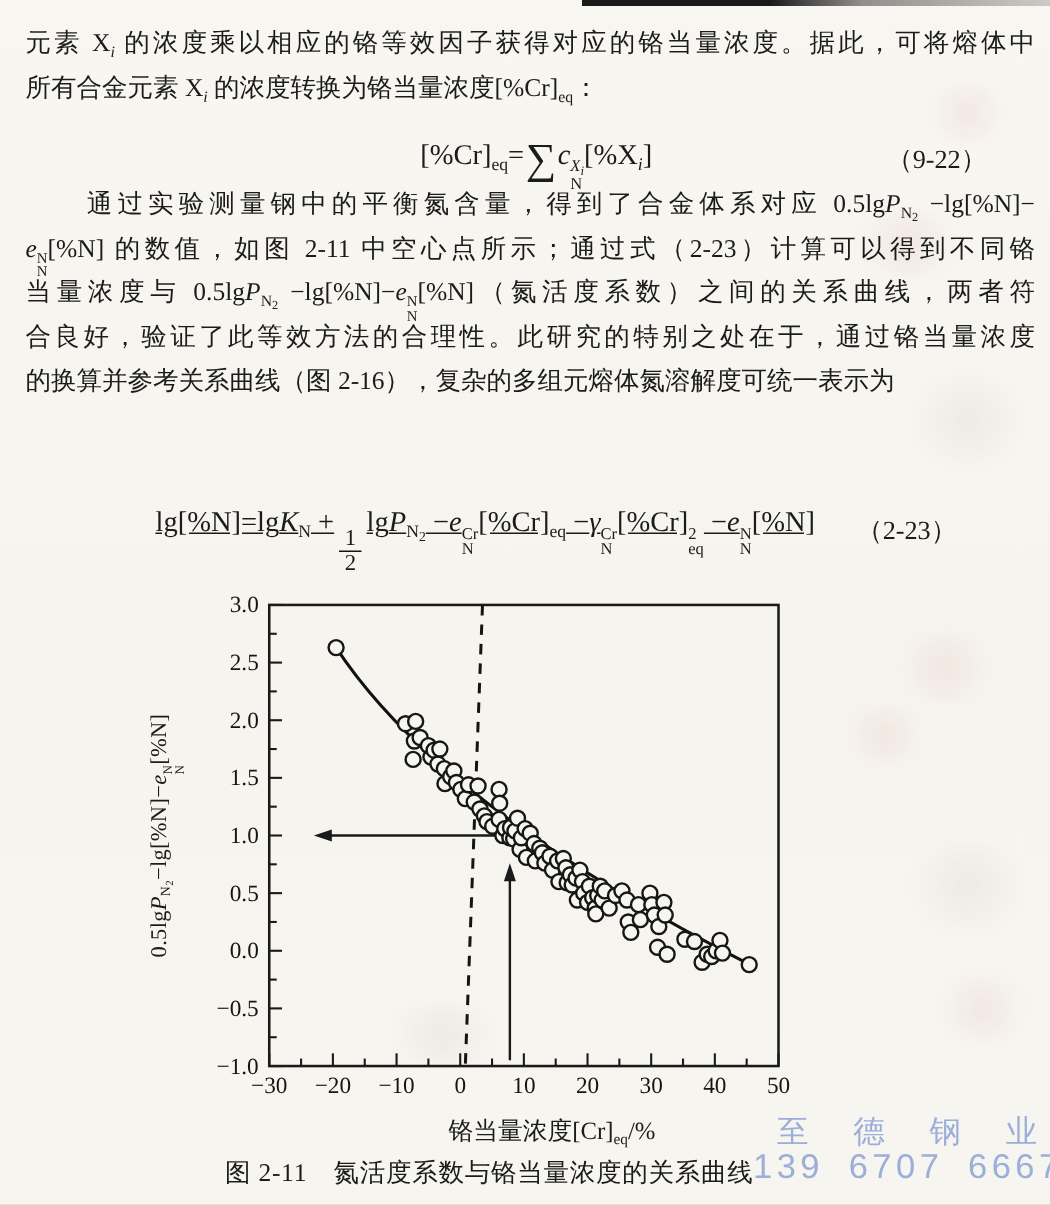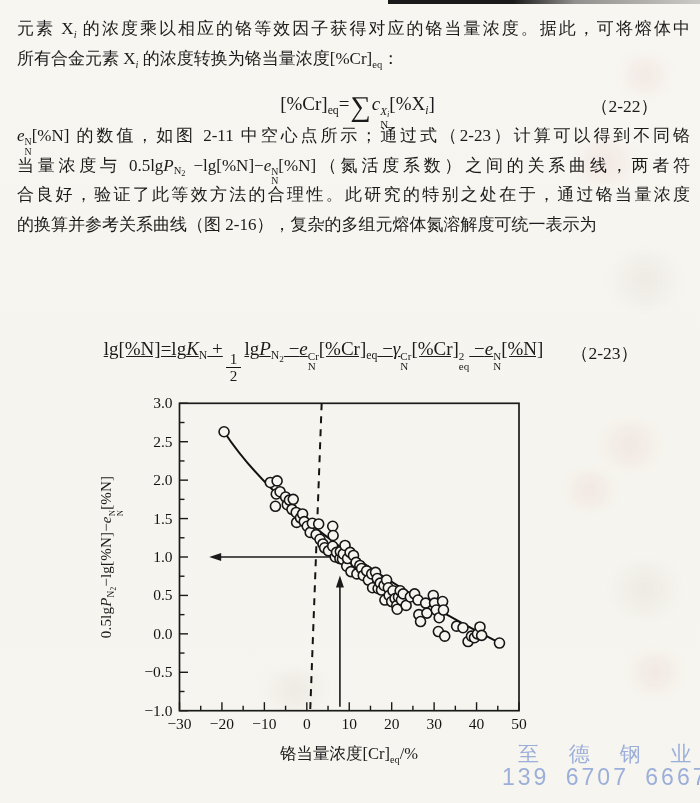--- a/index.html
+++ b/index.html
@@ -29,21 +29,21 @@
   #eq22{top:84px;height:44px;}
   #eq22 .body{margin-left:8px;margin-right:0;padding-top:9px;}
   #eq22 .lbl{right:32px;}
   #eq23{top:329px;height:48px;text-decoration:underline;}
   #eq23 .body{margin-right:60px;padding-top:10px;}
   #eq23 .lbl{right:52px;}
   
   #chart-svg{position:absolute;left:130px;top:390px;}
   .ylabel{position:absolute;left:111px;top:557px;transform:translate(-50%,-50%) rotate(-90deg);
           font-size:15px;white-space:nowrap;letter-spacing:.2px;}
-  .xlabel{position:absolute;left:349px;top:743px;transform:translateX(-50%);
+  .xlabel{position:absolute;left:368px;top:743px;transform:translateX(-50%);
           font-size:16.5px;white-space:nowrap;}
   .caption{position:absolute;left:150px;top:770px;font-size:17px;letter-spacing:.5px;}
   
   .wm1{position:absolute;left:518px;top:740px;font-size:21px;letter-spacing:12px;
        color:rgba(132,156,213,.8);font-family:"Liberation Sans",sans-serif;white-space:nowrap;}
   .wm2{position:absolute;left:502px;top:764px;font-size:23px;letter-spacing:3px;word-spacing:7px;
        color:rgba(132,156,213,.8);font-family:"Liberation Sans",sans-serif;white-space:nowrap;}
   
   .topline{position:absolute;left:388px;top:0;width:312px;height:4px;
            background:linear-gradient(90deg,#1a1a1a 0%,#1a1a1a 40%,rgba(60,60,60,.55) 60%,rgba(100,100,100,.3) 100%);}
@@ -69,24 +69,25 @@
   <div id="para1" class="para rich" style="top:14px;">
       <div class="line jl">元素 X<sub><i>i</i></sub> 的浓度乘以相应的铬等效因子获得对应的铬当量浓度。据此，可将熔体中</div>
       <div class="line">所有合金元素 X<sub><i>i</i></sub> 的浓度转换为铬当量浓度[%Cr]<sub>eq</sub>：</div>
     </div>
 
   <div id="eq22" class="eq rich">
     <span class="body">[%Cr]<sub>eq</sub>=<span class="sum">∑</span><i>c</i><span class="ss">
           <span class="t"><i>X<span class="s2">i</span></i></span>
           <span class="b">N</span>
         </span>[%X<sub><i>i</i></sub>]</span>
-    <span class="lbl">（2-22）</span>
+    <span class="lbl">（9-22）</span>
   </div>
 
   <div id="para2" class="para rich" style="top:121px;">
+      <div class="line jl">　　通过实验测量钢中的平衡氮含量，得到了合金体系对应 0.5lg<i>P</i><sub>N<span class="s2">2</span></sub> −lg[%N]−</div>
       <div class="line jl"><i>e</i><span class="ss">
           <span class="t">N</span>
           <span class="b">N</span>
         </span>[%N] 的数值，如图 2-11 中空心点所示；通过式（2-23）计算可以得到不同铬</div>
       <div class="line jl">当量浓度与 0.5lg<i>P</i><sub>N<span class="s2">2</span></sub> −lg[%N]−<i>e</i><span class="ss">
           <span class="t">N</span>
           <span class="b">N</span>
         </span>[%N]（氮活度系数）之间的关系曲线，两者符</div>
       <div class="line jl">合良好，验证了此等效方法的合理性。此研究的特别之处在于，通过铬当量浓度</div>
       <div class="line">的换算并参考关系曲线（图 2-16），复杂的多组元熔体氮溶解度可统一表示为</div>
@@ -264,17 +265,18 @@
       <circle cx="347.41125" cy="243.85" r="5" fill="#f7f5f0" stroke="#161616" stroke-width="1.6"></circle>
       <circle cx="349.9575" cy="236.93349999999998" r="5" fill="#f7f5f0" stroke="#161616" stroke-width="1.6"></circle>
       <circle cx="351.65500000000003" cy="245.387" r="5" fill="#f7f5f0" stroke="#161616" stroke-width="1.6"></circle>
       <circle cx="369.47875000000005" cy="253.072" r="5" fill="#f7f5f0" stroke="#161616" stroke-width="1.6"></circle>
     </svg>
   <div class="ylabel rich">0.5lg<i>P</i><sub>N<span class="s2">2</span></sub>−lg[%N]−<i>e</i><span class="ss">
         <span class="t">N</span>
         <span class="b">N</span>
       </span>[%N]</div>
   <div class="xlabel rich">铬当量浓度[Cr]<sub>eq</sub>/%</div>
+  <div class="caption">图 2-11　氮活度系数与铬当量浓度的关系曲线</div>
 
   <div class="wm1">至 德 钢 业</div>
   <div class="wm2">139 6707 6667</div>
 
 </div>
 
 </body></html>

